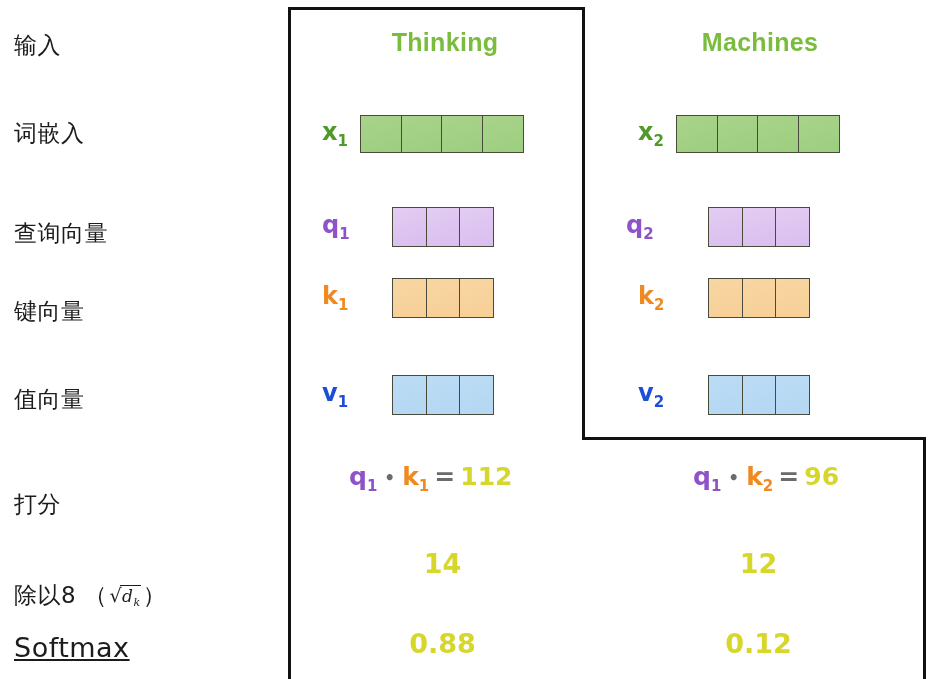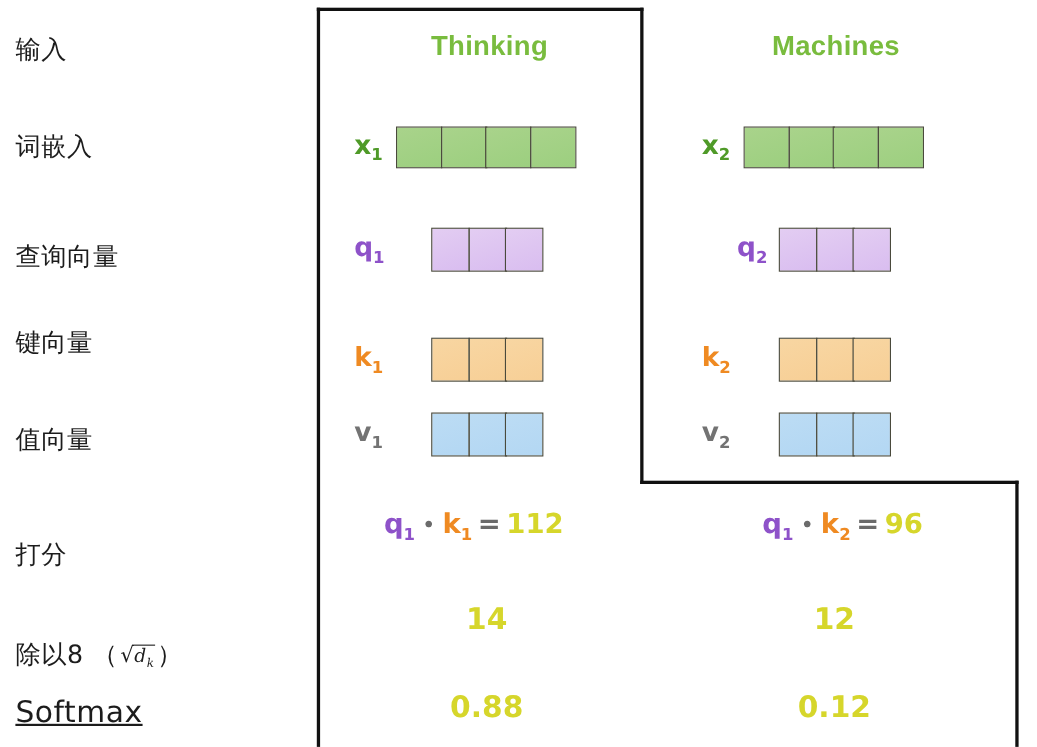--- a/index.html
+++ b/index.html
@@ -66,21 +66,21 @@
   .vec-cells .cell:first-child{margin-left:0;}
 
   
   .c-green  {background:linear-gradient(160deg,#a9d38b,#9ccf7f);}
   .c-purple {background:linear-gradient(160deg,#e3cdf2,#d9bdf0);}
   .c-orange {background:linear-gradient(160deg,#f8d6a2,#f7cf96);}
   .c-blue   {background:linear-gradient(160deg,#bcdcf4,#b3d7f3);}
   .lbl-green {color:#4f9a28;}
   .lbl-purple{color:#8e52c9;}
   .lbl-orange{color:#ef8a22;}
-  .lbl-blue  {color:#737373;}
+  .lbl-blue  {color:#1d4ed8;}
 
   
   .formula-row{position:absolute;height:40px;}
   .formula{
     position:absolute;top:50%;transform:translateY(-50%);
     font-size:25px;font-weight:bold;white-space:nowrap;
     font-family:"DejaVu Sans","Liberation Sans",sans-serif;
   }
   .formula .idx{font-size:15px;vertical-align:sub;}
   .formula .op-dot{color:#6b6b6b;font-size:17px;margin:0 7px;vertical-align:middle;}
@@ -151,31 +151,31 @@
   <div class="vec-row" style="left:0;top:203px;width:757px;">
     <div class="vec-label lbl-purple" style="left:322px;">
       <span>q</span><span class="idx">1</span>
     </div>
     <div class="vec-cells" style="left:392px;">
       <div class="cell c-purple" style="width:35px;height:40px;"></div>
       <div class="cell c-purple" style="width:35px;height:40px;"></div>
       <div class="cell c-purple" style="width:35px;height:40px;"></div>
     </div>
 
-    <div class="vec-label lbl-purple" style="left:670px;">
+    <div class="vec-label lbl-purple" style="left:626px;">
       <span>q</span><span class="idx">2</span>
     </div>
     <div class="vec-cells" style="left:708px;">
       <div class="cell c-purple" style="width:35px;height:40px;"></div>
       <div class="cell c-purple" style="width:35px;height:40px;"></div>
       <div class="cell c-purple" style="width:35px;height:40px;"></div>
     </div>
   </div>
 
-  <div class="vec-row" style="left:0;top:303px;width:844px;">
+  <div class="vec-row" style="left:0;top:274px;width:844px;">
     <div class="vec-label lbl-orange" style="left:322px;">
       <span>k</span><span class="idx">1</span>
     </div>
     <div class="vec-cells" style="left:392px;">
       <div class="cell c-orange" style="width:35px;height:40px;"></div>
       <div class="cell c-orange" style="width:35px;height:40px;"></div>
       <div class="cell c-orange" style="width:35px;height:40px;"></div>
     </div>
 
     <div class="vec-label lbl-orange" style="left:638px;">

